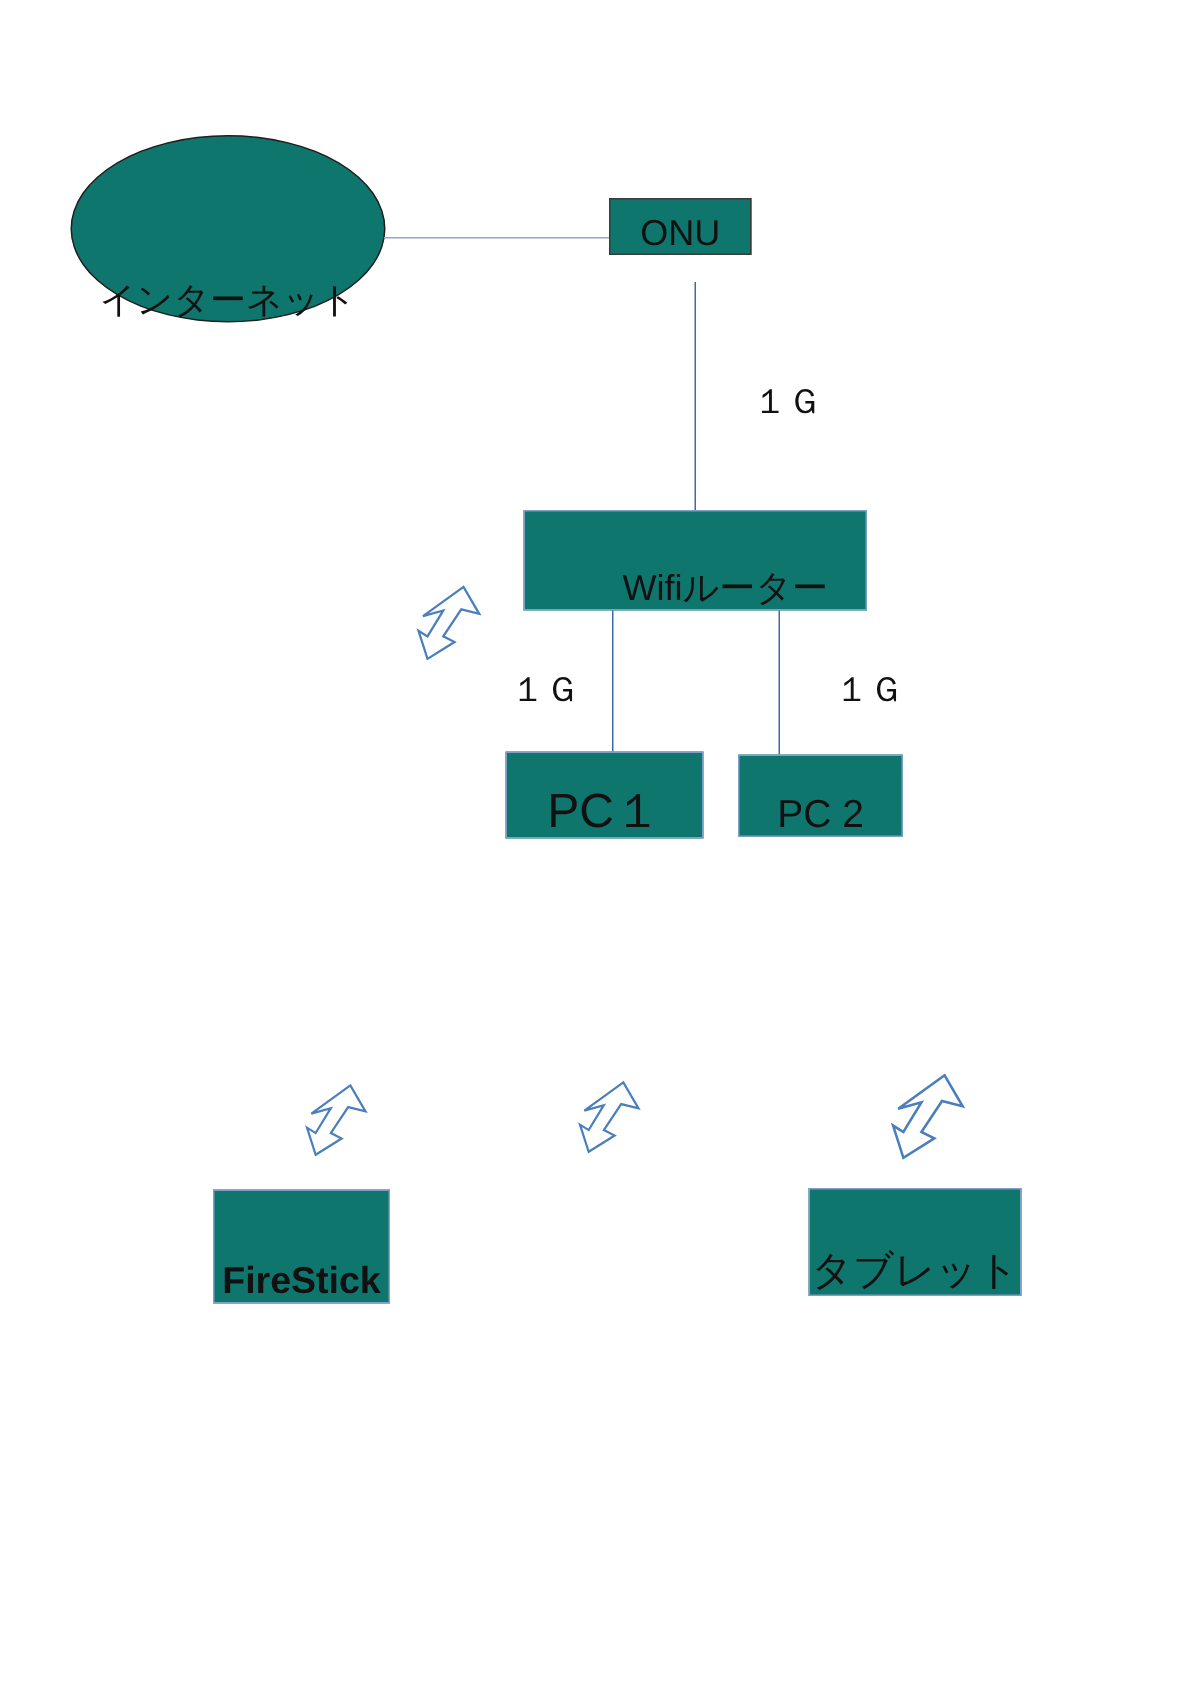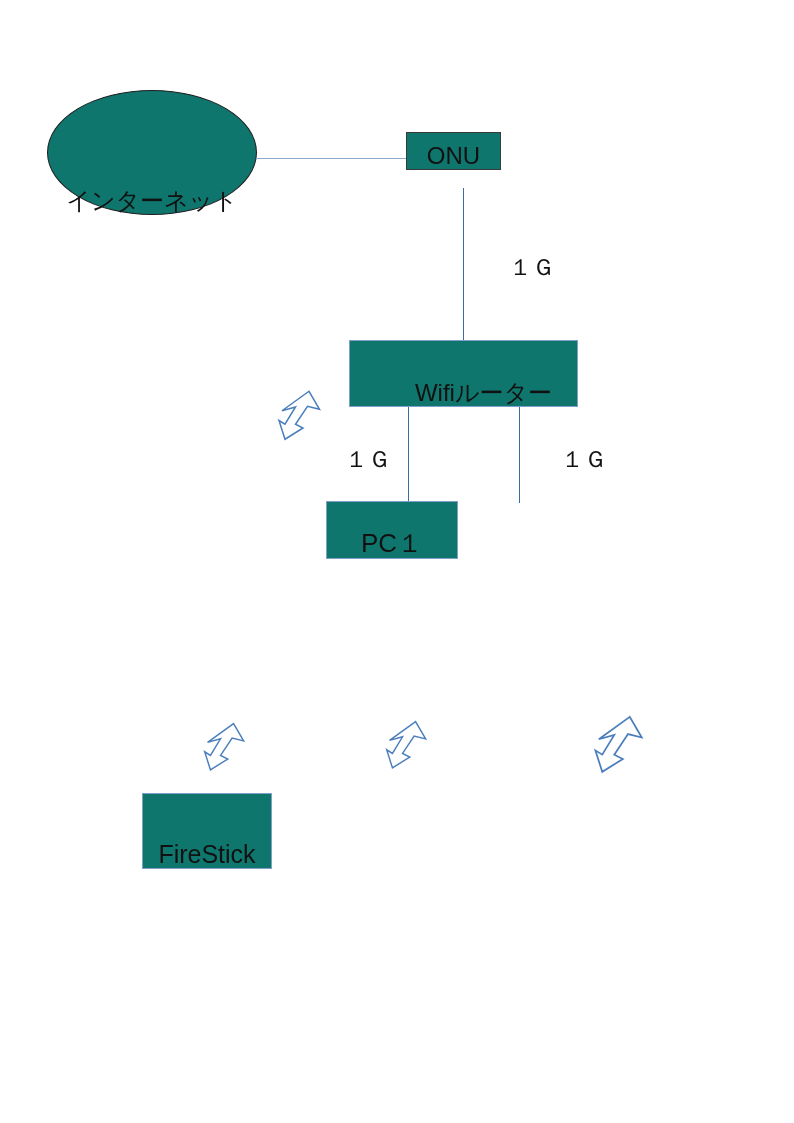--- a/index.html
+++ b/index.html
@@ -23,21 +23,21 @@
   .node span{white-space:nowrap;}
   .rect-blue{border:1.6px solid var(--blue-box-border,#7f9fc6);}
   .rect-dark{border:1.6px solid var(--dark-box-border,#3a3a3a);}
   .ellipse{border:1.6px solid var(--ellipse-border,#1f1f1f);border-radius:50%;}
   .connector{position:absolute;}
   .connector.h{border-top:1.6px solid var(--connector-horizontal,#8fa8d0);}
   .connector.v{border-left:1.6px solid var(--connector-vertical,#3a6ca8);}
   .link-label{
     position:absolute;
     font-size:23px;
-    text-align:right;
+    text-align:center;
     white-space:nowrap;
   }
   svg.bolt{
     position:absolute;
     overflow:visible;
     fill:#ffffff;
     stroke:var(--bolt-stroke,#4a7ebc);
     stroke-width:2;
     stroke-linejoin:miter;
   }
@@ -84,36 +84,42 @@
   <div class="connector v" style="left:519px;top:407px;width:0;height:96px;"></div>
 
   <div class="link-label" style="left:336px;top:444px;width:55px;">
     <span>１Ｇ</span>
   </div>
 
   <div class="link-label" style="left:552px;top:444px;width:55px;">
     <span>１Ｇ</span>
   </div>
 
-  <div class="node rect-blue" style="left:326px;top:501px;width:132px;height:58px;font-size:26px;">
+  <div class="node rect-blue" style="left:337px;top:501px;width:132px;height:58px;font-size:32px;">
     <span>PC１</span>
   </div>
 
+  <div class="node rect-blue" style="left:492px;top:503px;width:110px;height:55px;font-size:26px;">
+    <span>PC 2</span>
+  </div>
 
   <svg class="bolt" style="left:196px;top:714px;" width="52" height="64" viewBox="0 0 72 78">
     <use href="#bolt-shape"></use>
   </svg>
 
   <svg class="bolt" style="left:378px;top:712px;" width="52" height="64" viewBox="0 0 72 78">
     <use href="#bolt-shape"></use>
   </svg>
 
   <svg class="bolt" style="left:585px;top:710px;" width="62" height="67" viewBox="0 0 72 78">
     <use href="#bolt-shape"></use>
   </svg>
 
-  <div class="node rect-blue" style="left:142px;top:793px;width:130px;height:76px;font-size:25px;">
+  <div class="node rect-blue" style="left:142px;top:793px;width:118px;height:76px;font-size:25px;font-weight:bold;">
     <span>FireStick</span>
   </div>
 
 
+  <div class="node rect-blue" style="left:539px;top:792px;width:142px;height:72px;font-size:27px;">
+    <span>タブレット</span>
+  </div>
 
 </div>
 
 </body></html>

